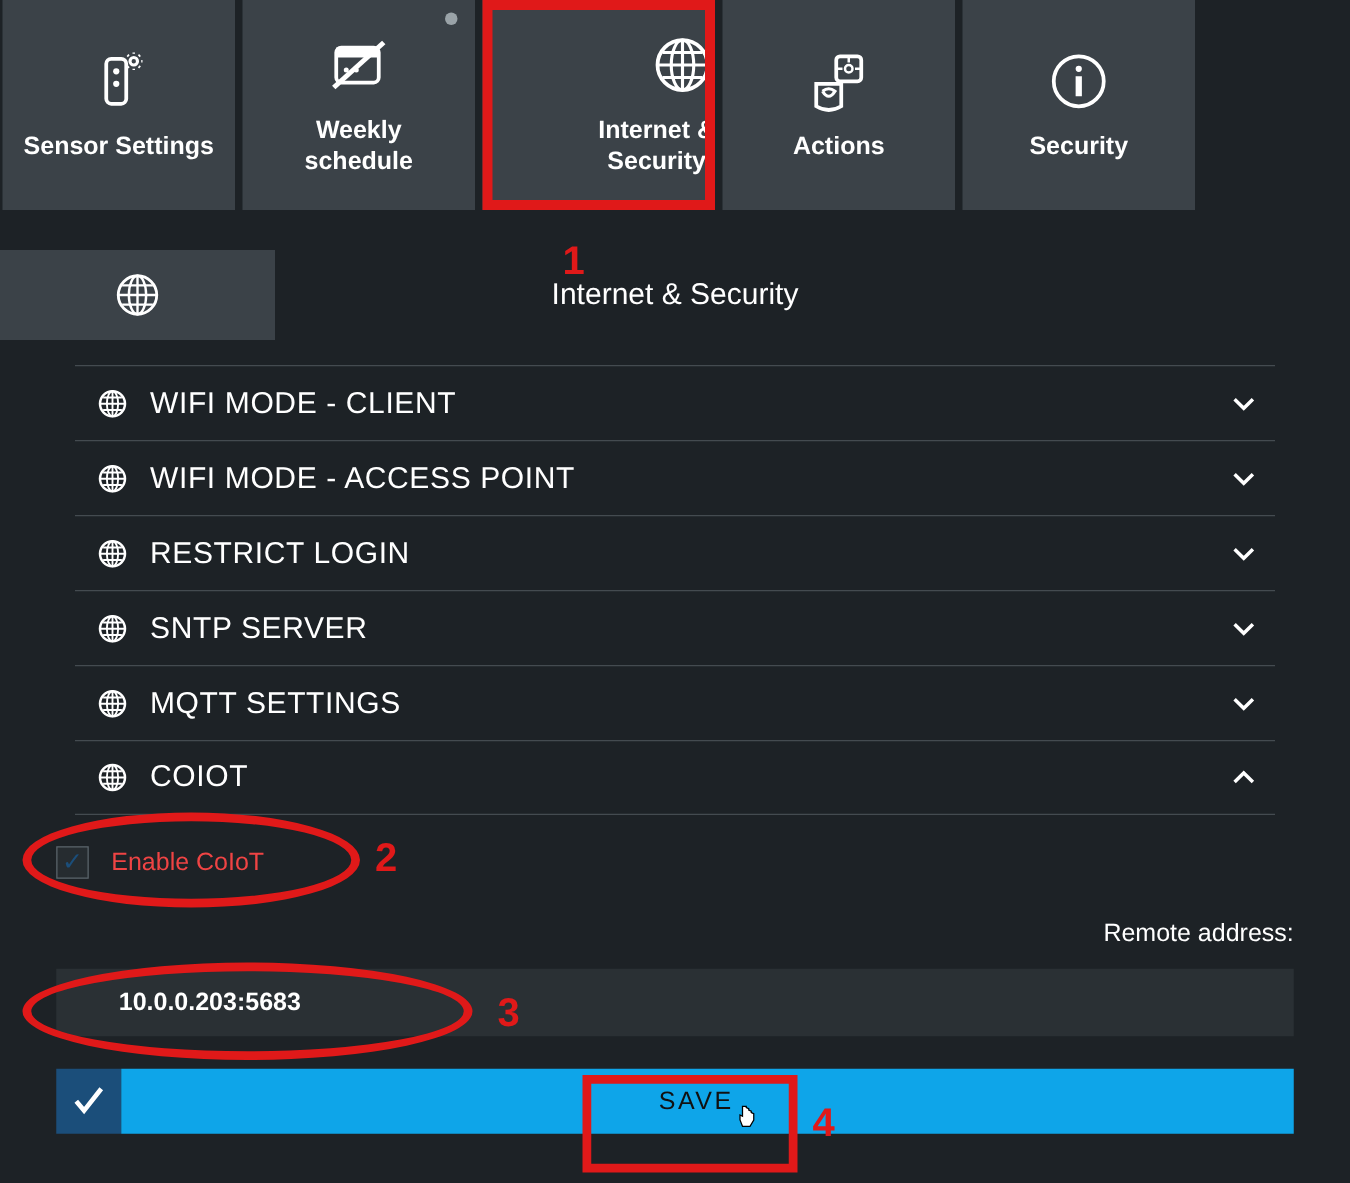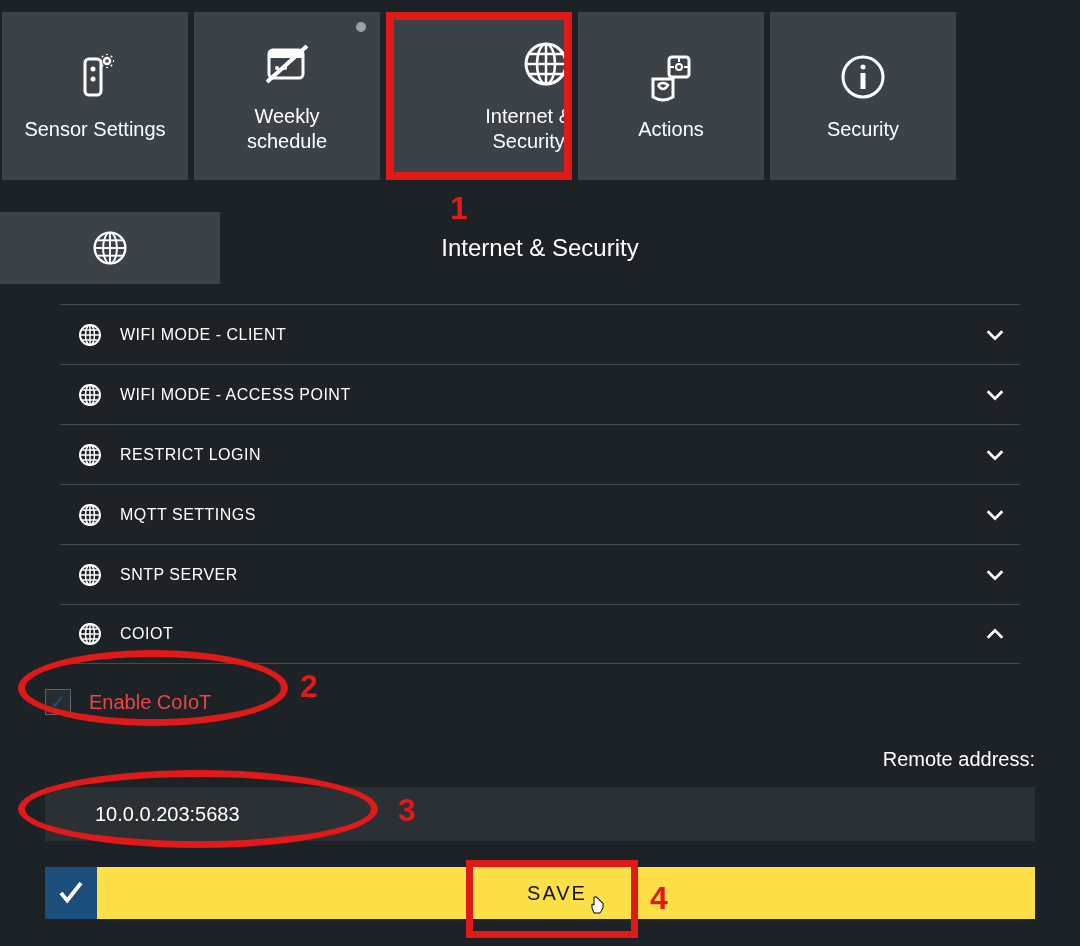--- a/index.html
+++ b/index.html
@@ -10,22 +10,23 @@
     font-family: Arial, Helvetica, sans-serif;
     color: #e6e6e6;
     overflow: hidden;
   }
   .wrap { position: relative; width: 1080px; height: 946px; }
 
   
   .tabs {
     display: flex;
     gap: 6px;
-    padding-top: 12px;
+    padding-top: 0;
     padding-left: 2px;
+    font-weight: bold;
   }
   .tab {
     width: 186px;
     height: 168px;
     background: #3b4248;
     display: flex;
     flex-direction: column;
     align-items: center;
     justify-content: center;
     cursor: pointer;
@@ -63,45 +64,46 @@
   
   .acc-list { margin: 20px 60px 0 60px; }
   .acc-item {
     display:flex; align-items:center;
     height:60px;
     border-top:1px solid #444b50;
     cursor:pointer;
   }
   .acc-item:last-child { border-bottom:1px solid #444b50;justify-content:center; }
   .acc-icon { width:60px; display:flex; justify-content:center; }
-  .acc-label { flex:1; color:#fff; font-size:16px; letter-spacing:0.5px; }
+  .acc-label { flex:1; color:#fff; font-size:24px; letter-spacing:0.5px; }
   .chev { width:50px; display:flex; justify-content:center; }
 
   
   .panel { margin: 20px 45px 0 45px; }
   .check-row { display:flex; align-items:center; gap:18px; height:36px; }
   .checkbox {
     width:26px; height:26px; border:1px solid #5b646b; background:#262c30;
     display:flex; align-items:center; justify-content:center; cursor:pointer;
   }
   .checkmark-blue { color:#1b4e7a; font-size:20px; line-height:1; }
   .check-label { color:#ef4444; font-size:20px; }
   .field-label { margin-top:28px; color:#fff; font-size:20px;text-align:right; }
   .text-input {
     margin-top:16px; width:100%; height:54px;
     background:#2a3034; border:none; color:#fff; font-size:20px;
     padding:0 50px;
+    font-weight:bold;
   }
   .save-row { margin-top:26px; height:52px; display:flex; }
   .save-check {
     width:52px; height:52px; background:#1b4e7a;
     display:flex; align-items:center; justify-content:center;
   }
   .save-btn {
-    flex:1; background:#fde047; border:none; color:#111;
+    flex:1; background:#0ea5e9; border:none; color:#111;
     font-size:20px; letter-spacing:2px; cursor:pointer;
     display:flex; align-items:center; justify-content:center;
   }
   .cursor-hand { font-size:14px; color:#111; margin-left:2px; }
 
   
   svg { display:block; }
 
   
   .annot-ellipse {
@@ -268,40 +270,40 @@
     <span class="acc-icon">
       <svg width="26" height="26" viewBox="0 0 52 52">
             <circle cx="26" cy="26" r="20" fill="none" stroke="#fff" stroke-width="4"></circle>
             <ellipse cx="26" cy="26" rx="9" ry="20" fill="none" stroke="#fff" stroke-width="3"></ellipse>
             <line x1="6" y1="26" x2="46" y2="26" stroke="#fff" stroke-width="3"></line>
             <line x1="11" y1="16" x2="41" y2="16" stroke="#fff" stroke-width="3"></line>
             <line x1="11" y1="36" x2="41" y2="36" stroke="#fff" stroke-width="3"></line>
             <line x1="26" y1="6" x2="26" y2="46" stroke="#fff" stroke-width="3"></line>
           </svg>
     </span>
+    <span class="acc-label">SNTP SERVER</span>
+    <span class="chev">
+      <svg width="22" height="22" viewBox="0 0 24 24">
+            <path d="M4 8 l8 8 l8 -8" fill="none" stroke="#fff" stroke-width="3"></path>
+          </svg>
+    </span>
+  </div>
+
+  <div class="acc-item">
+    <span class="acc-icon">
+      <svg width="26" height="26" viewBox="0 0 52 52">
+            <circle cx="26" cy="26" r="20" fill="none" stroke="#fff" stroke-width="4"></circle>
+            <ellipse cx="26" cy="26" rx="9" ry="20" fill="none" stroke="#fff" stroke-width="3"></ellipse>
+            <line x1="6" y1="26" x2="46" y2="26" stroke="#fff" stroke-width="3"></line>
+            <line x1="11" y1="16" x2="41" y2="16" stroke="#fff" stroke-width="3"></line>
+            <line x1="11" y1="36" x2="41" y2="36" stroke="#fff" stroke-width="3"></line>
+            <line x1="26" y1="6" x2="26" y2="46" stroke="#fff" stroke-width="3"></line>
+          </svg>
+    </span>
     <span class="acc-label">MQTT SETTINGS</span>
-    <span class="chev">
-      <svg width="22" height="22" viewBox="0 0 24 24">
-            <path d="M4 8 l8 8 l8 -8" fill="none" stroke="#fff" stroke-width="3"></path>
-          </svg>
-    </span>
-  </div>
-
-  <div class="acc-item">
-    <span class="acc-icon">
-      <svg width="26" height="26" viewBox="0 0 52 52">
-            <circle cx="26" cy="26" r="20" fill="none" stroke="#fff" stroke-width="4"></circle>
-            <ellipse cx="26" cy="26" rx="9" ry="20" fill="none" stroke="#fff" stroke-width="3"></ellipse>
-            <line x1="6" y1="26" x2="46" y2="26" stroke="#fff" stroke-width="3"></line>
-            <line x1="11" y1="16" x2="41" y2="16" stroke="#fff" stroke-width="3"></line>
-            <line x1="11" y1="36" x2="41" y2="36" stroke="#fff" stroke-width="3"></line>
-            <line x1="26" y1="6" x2="26" y2="46" stroke="#fff" stroke-width="3"></line>
-          </svg>
-    </span>
-    <span class="acc-label">SNTP SERVER</span>
     <span class="chev">
       <svg width="22" height="22" viewBox="0 0 24 24">
             <path d="M4 8 l8 8 l8 -8" fill="none" stroke="#fff" stroke-width="3"></path>
           </svg>
     </span>
   </div>
 
   <div class="acc-item">
     <span class="acc-icon">
       <svg width="26" height="26" viewBox="0 0 52 52">

